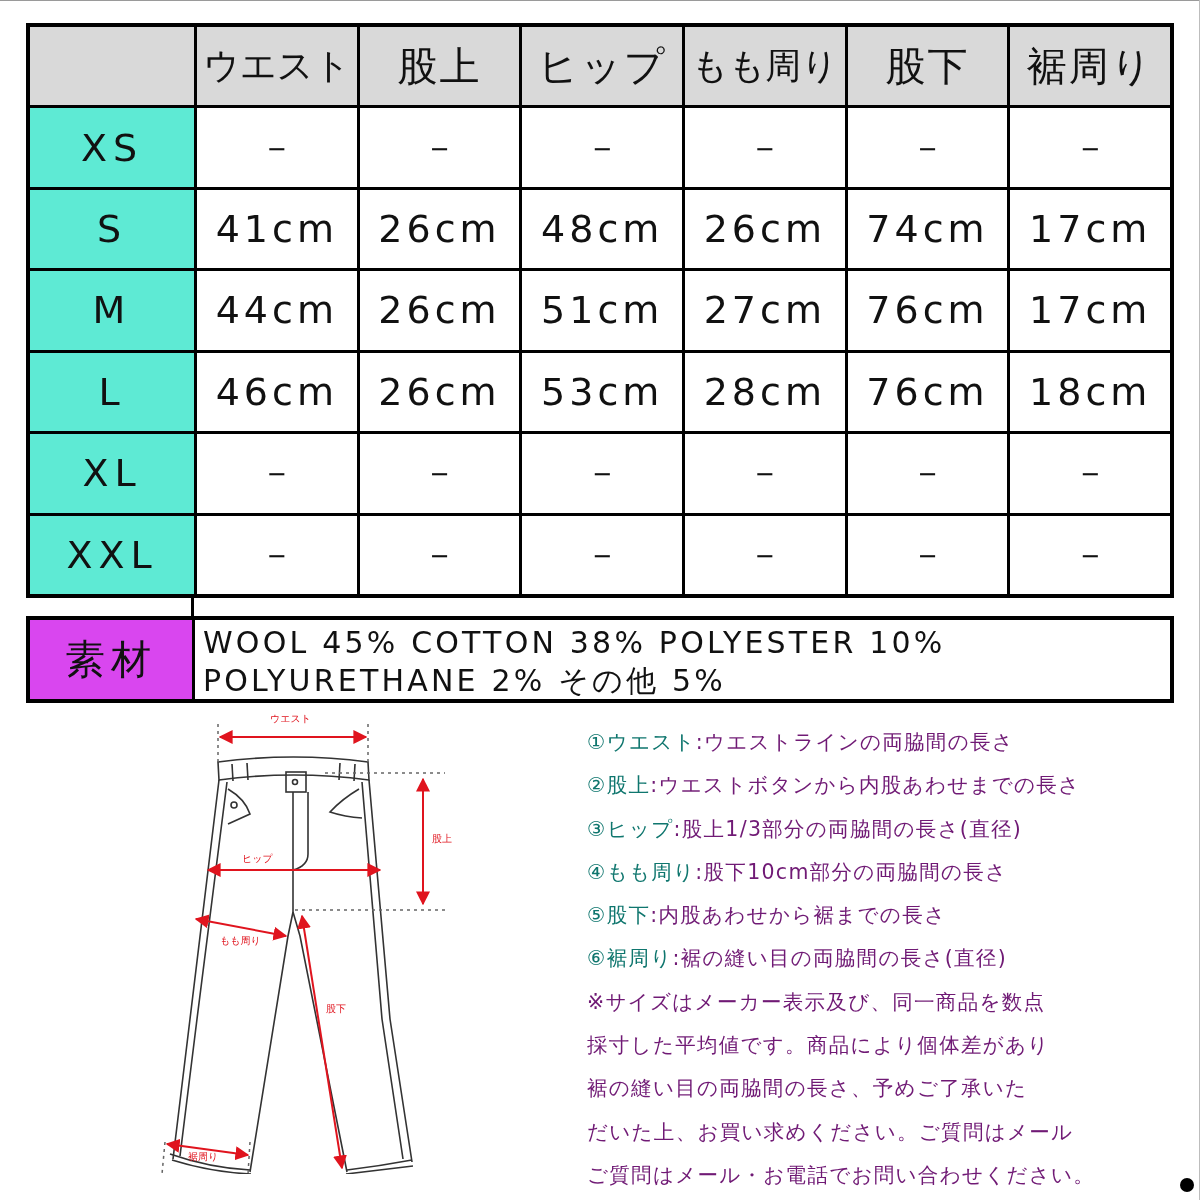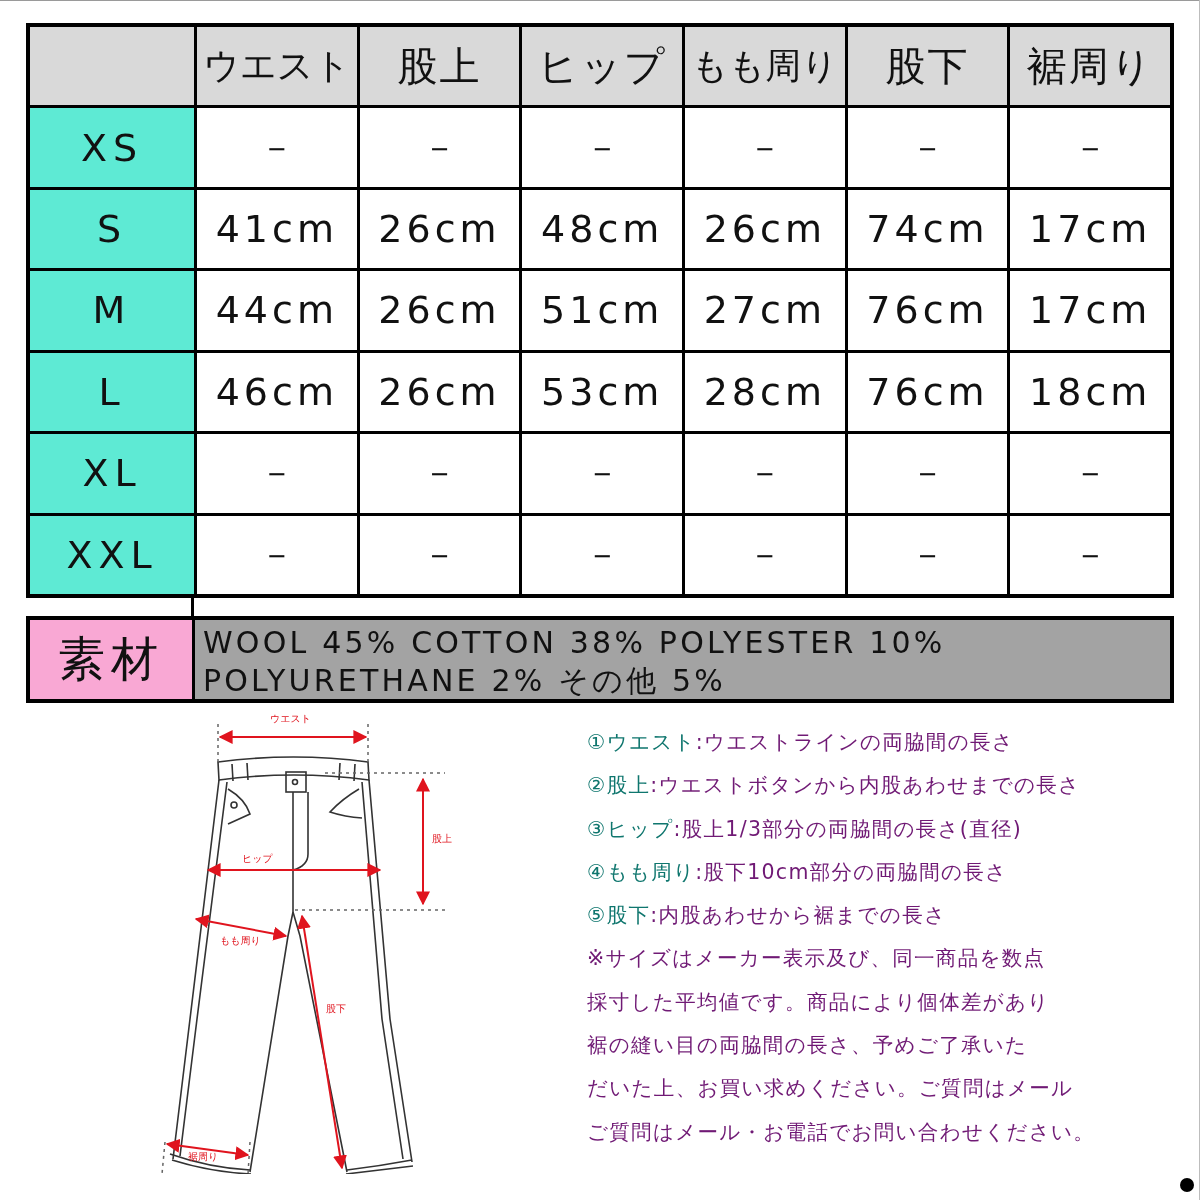--- a/index.html
+++ b/index.html
@@ -33,25 +33,25 @@
   .cell.dash { font-size: 34px; letter-spacing: 0; }
 
   .connector { position: absolute; left: 191px; top: 597px; width: 3px; height: 21px; background: #000; }
 
   
   .material {
     position: absolute; left: 26px; top: 616px; width: 1148px; height: 87px;
     border: 4px solid #000; box-sizing: border-box; display: flex; background: #000;
   }
   .material .label {
-    width: 162px; background: #f9a8d4; display: flex; align-items: center; justify-content: center;
-    font-size: 47px; letter-spacing: 6px; margin-right: 3px;
+    width: 162px; background: #d946ef; display: flex; align-items: center; justify-content: center;
+    font-size: 40px; letter-spacing: 6px; margin-right: 3px;
   }
   .material .value {
-    flex: 1; background: #a3a3a3; padding: 4px 17px 0 8px;
+    flex: 1; background: #ffffff; padding: 4px 17px 0 8px;
     font-size: 30px; letter-spacing: 3.2px; line-height: 38px; color: #111;
   }
 
   
   .diagram { position: absolute; left: 150px; top: 704px; width: 340px; height: 470px; }
 
   
   .legend { position: absolute; left: 587px; top: 727px; width: 600px; }
   .legend .row { height: 43.3px; font-size: 20.5px; line-height: 30px; white-space: nowrap; letter-spacing: 1.3px; }
   .legend .key { color: #0f766e; }
@@ -206,20 +206,23 @@
   </div>
   <div class="row">
     <span class="key">③ヒップ</span><span class="desc">:股上1/3部分の両脇間の長さ(直径)</span>
   </div>
   <div class="row">
     <span class="key">④もも周り</span><span class="desc">:股下10cm部分の両脇間の長さ</span>
   </div>
   <div class="row">
     <span class="key">⑤股下</span><span class="desc">:内股あわせから裾までの長さ</span>
   </div>
+  <div class="row">
+    <span class="key">⑥裾周り</span><span class="desc">:裾の縫い目の両脇間の長さ(直径)</span>
+  </div>
   <div class="note">
     <div class="row desc">※サイズはメーカー表示及び、同一商品を数点</div>
     <div class="row desc">採寸した平均値です。商品により個体差があり</div>
     <div class="row desc">裾の縫い目の両脇間の長さ、予めご了承いた</div>
     <div class="row desc">だいた上、お買い求めください。ご質問はメール</div>
     <div class="row desc">ご質問はメール・お電話でお問い合わせください。</div>
   </div>
 </div>
 
 <div class="dot"></div>

